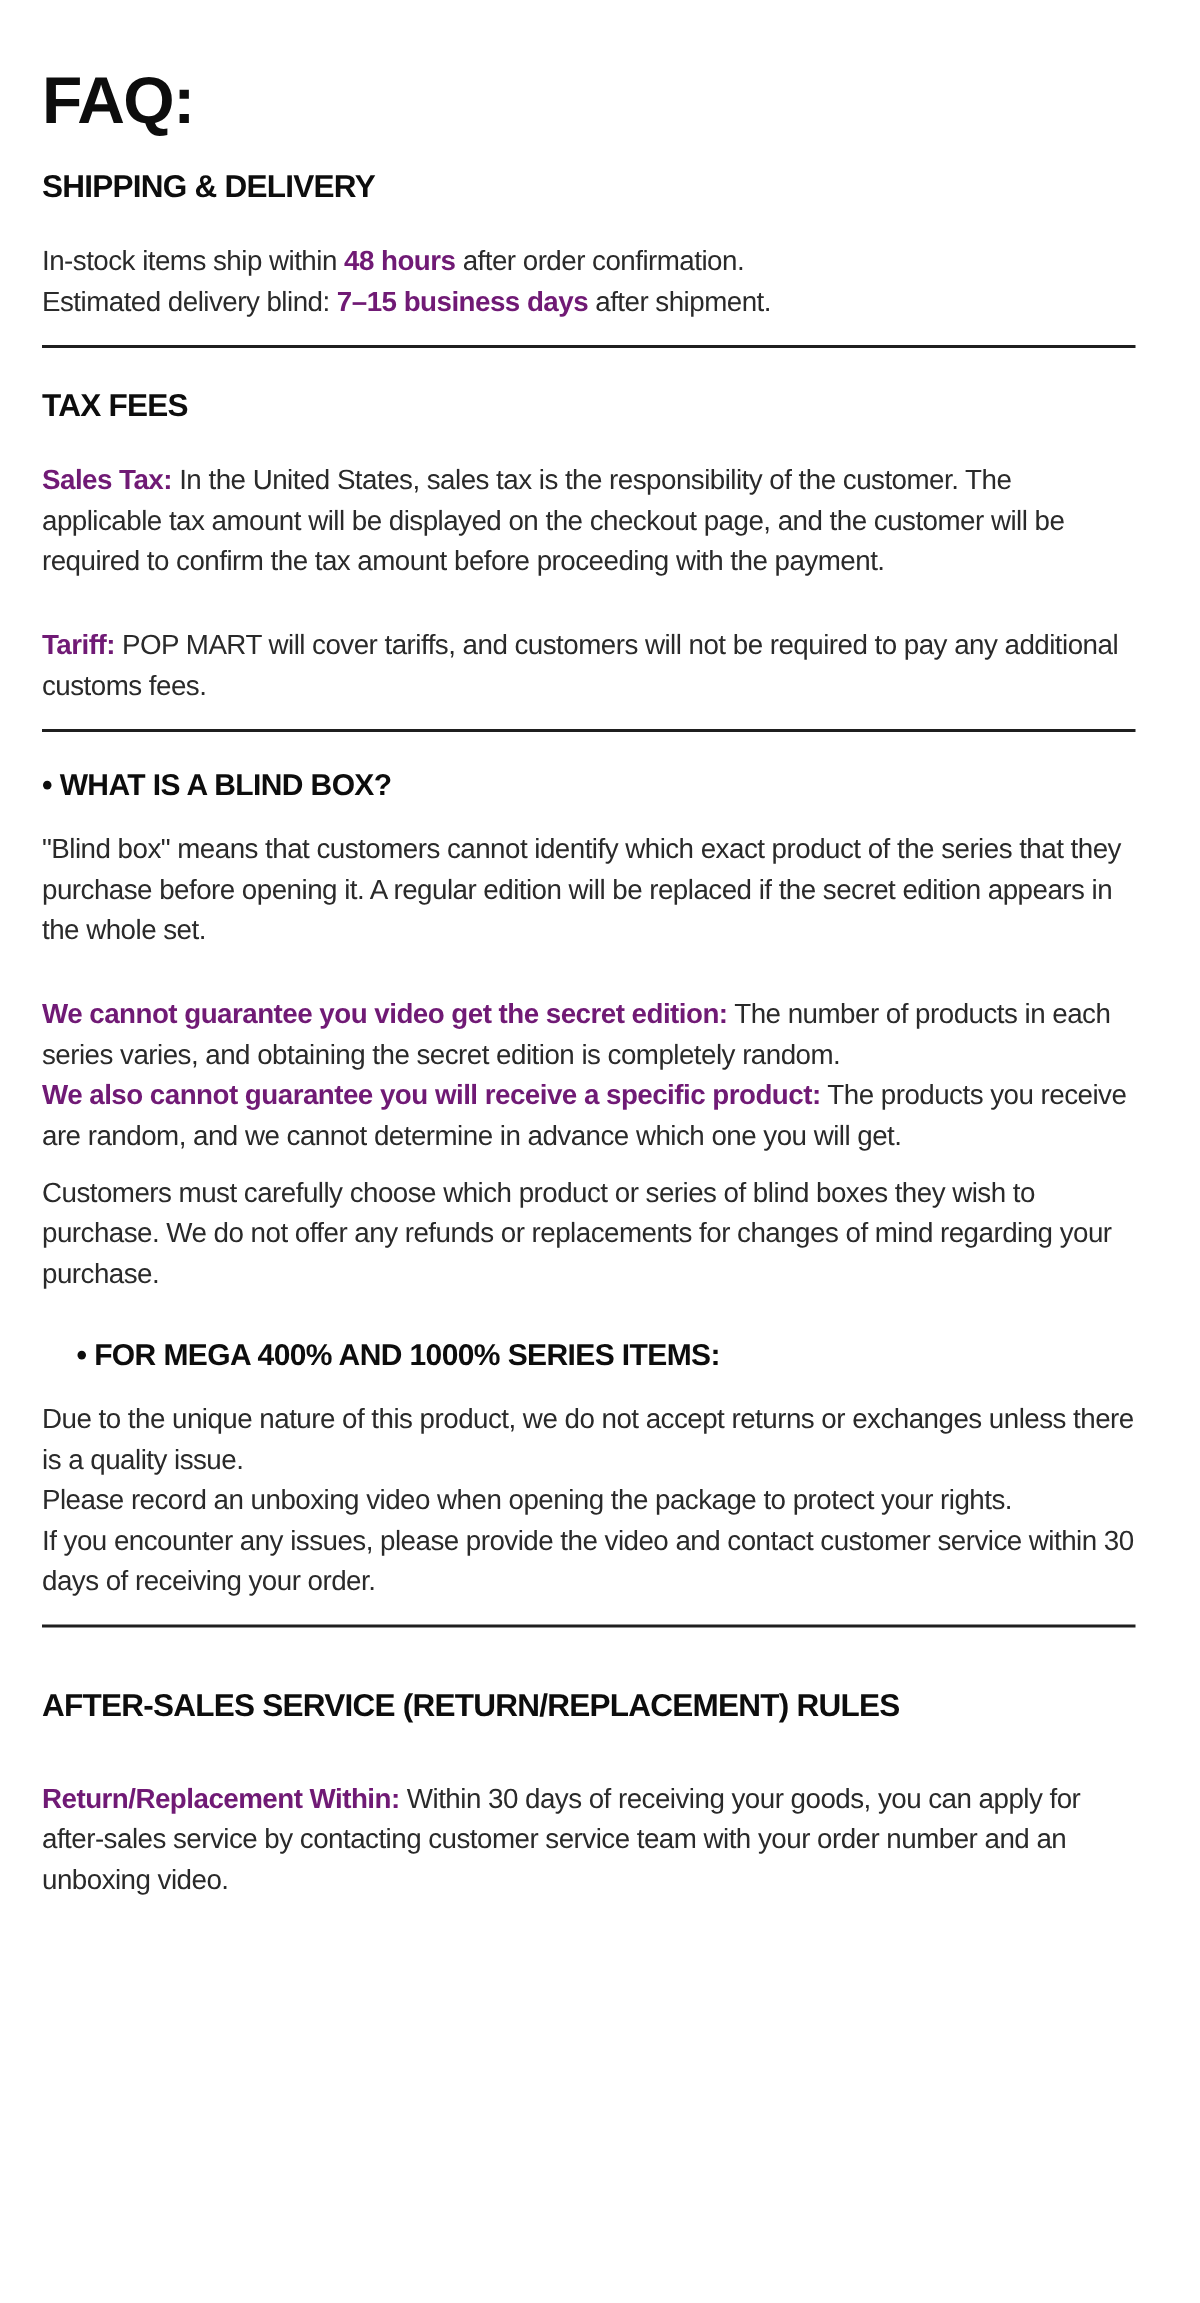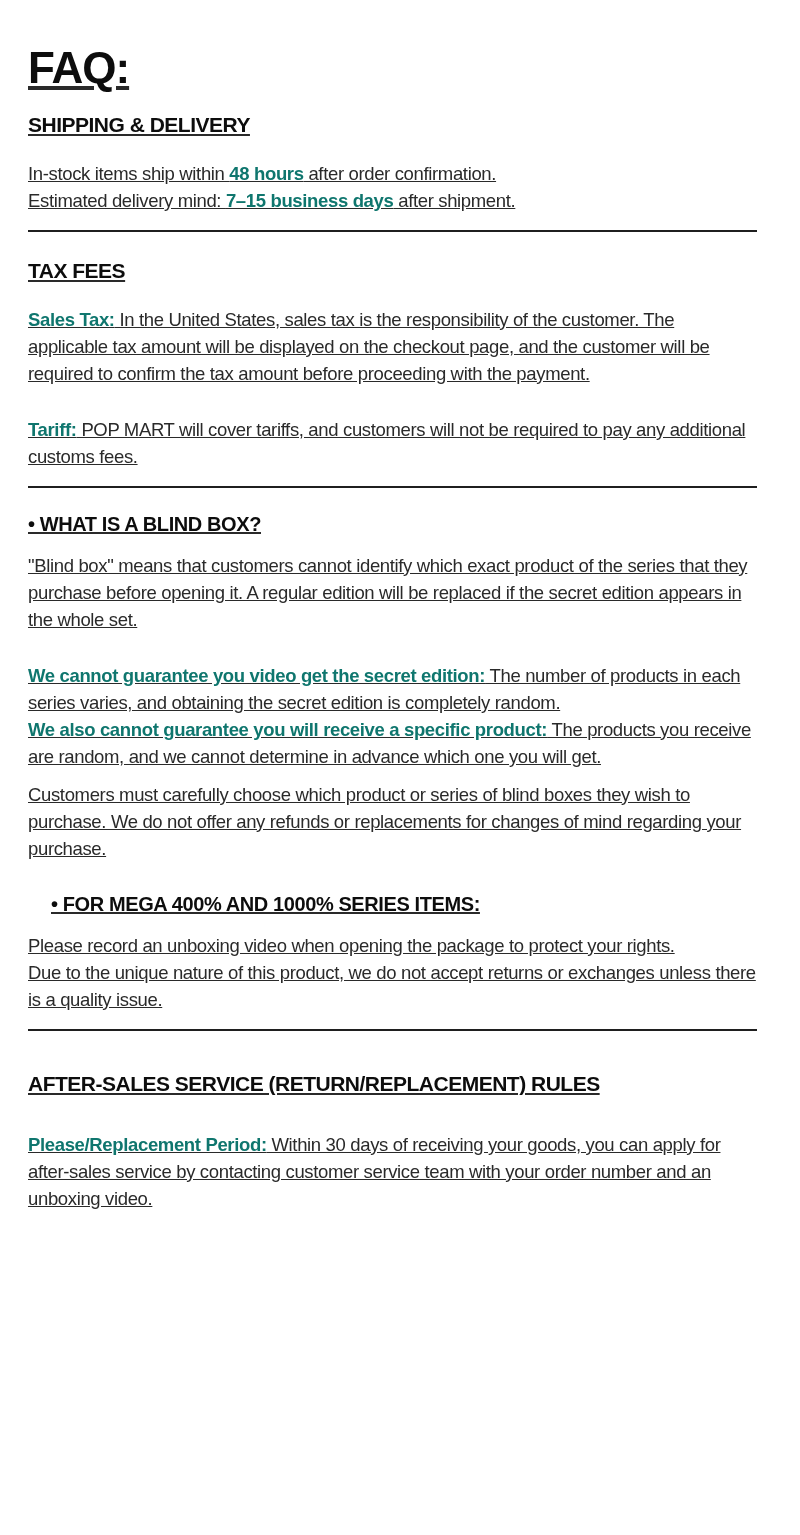--- a/index.html
+++ b/index.html
@@ -7,21 +7,20 @@
   body {
     width: 800px;
     min-height: 1535px;
     font-family: "Liberation Sans", "DejaVu Sans", sans-serif;
     color: #2a2a2a;
     overflow: hidden;
   }
   .doc {
     padding: 44px 27px 40px 28px;
     width: 784px;
-    text-decoration: underline;
   }
   .page-title {
     font-size: 44px;
     line-height: 48px;
     font-weight: 700;
     letter-spacing: -1px;
     color: #0d0d0d;
   }
   h2.section-heading {
     font-size: 21px;
@@ -36,21 +35,21 @@
     font-weight: 700;
     letter-spacing: -0.4px;
     color: #0d0d0d;
   }
   p, .para {
     font-size: 18.5px;
     line-height: 27px;
     letter-spacing: -0.35px;
     color: #2a2a2a;
   }
-  b { font-weight: 700; color: #0f766e; }
+  b { font-weight: 700; color: #701a75; }
   .line { display: block; }
   hr.divider {
     border: none;
     border-top: 2px solid #1f1f1f;
     height: 0;
   }
 
   
   .mt-title-gap   { margin-top: 18px; }
   .mt-head-para   { margin-top: 20px; }
@@ -70,21 +69,21 @@
 <body>
 
 <div class="doc">
 
   <h1 class="page-title">FAQ:</h1>
 
   <section>
     <h2 class="section-heading mt-title-gap">SHIPPING &amp; DELIVERY</h2>
     <p class="mt-head-para">
       <span class="line"><span>In-stock items ship within </span><b>48 hours</b><span> after order confirmation.</span></span>
-      <span class="line"><span>Estimated delivery mind: </span><b>7–15 business days</b><span> after shipment.</span></span>
+      <span class="line"><span>Estimated delivery blind: </span><b>7–15 business days</b><span> after shipment.</span></span>
     </p>
   </section>
 
   <hr class="divider hr-1">
 
   <section>
     <h2 class="section-heading">TAX FEES</h2>
     <p class="mt-head-para"><b>Sales Tax:</b><span> In the United States, sales tax is the responsibility of the customer. The applicable tax amount will be displayed on the checkout page, and the customer will be required to confirm the tax amount before proceeding with the payment.</span></p>
     <p class="mt-sec2-para1"><b>Tariff:</b><span> POP MART will cover tariffs, and customers will not be required to pay any additional customs fees.</span></p>
   </section>
@@ -97,25 +96,26 @@
     <p class="mt-sub-para">"Blind box" means that customers cannot identify which exact product of the series that they purchase before opening it. A regular edition will be replaced if the secret edition appears in the whole set.</p>
 
     <p class="mt-sec2-para1"><b>We cannot guarantee you video get the secret edition:</b><span> The number of products in each series varies, and obtaining the secret edition is completely random.</span></p>
 
     <p class="mt-sec2-para2"><b>We also cannot guarantee you will receive a specific product:</b><span> The products you receive are random, and we cannot determine in advance which one you will get.</span></p>
 
     <p class="mt-para-sm">Customers must carefully choose which product or series of blind boxes they wish to purchase. We do not offer any refunds or replacements for changes of mind regarding your purchase.</p>
 
     <div class="sub-heading mt-mega-sub">• FOR MEGA 400% AND 1000% SERIES ITEMS:</div>
     <p class="mt-sub-para">
+      <span class="line">Due to the unique nature of this product, we do not accept returns or exchanges unless there is a quality issue.</span>
       <span class="line">Please record an unboxing video when opening the package to protect your rights.</span>
-      <span class="line">Due to the unique nature of this product, we do not accept returns or exchanges unless there is a quality issue.</span>
+      <span class="line">If you encounter any issues, please provide the video and contact customer service within 30 days of receiving your order.</span>
     </p>
   </section>
 
   <hr class="divider hr-3">
 
   <section>
     <h2 class="section-heading">AFTER-SALES SERVICE (RETURN/REPLACEMENT) RULES</h2>
-    <p class="mt-as-para1"><b>Please/Replacement Period:</b><span> Within 30 days of receiving your goods, you can apply for after-sales service by contacting customer service team with your order number and an unboxing video.</span></p>
+    <p class="mt-as-para1"><b>Return/Replacement Within:</b><span> Within 30 days of receiving your goods, you can apply for after-sales service by contacting customer service team with your order number and an unboxing video.</span></p>
   </section>
 
 </div>
 
 </body></html>

